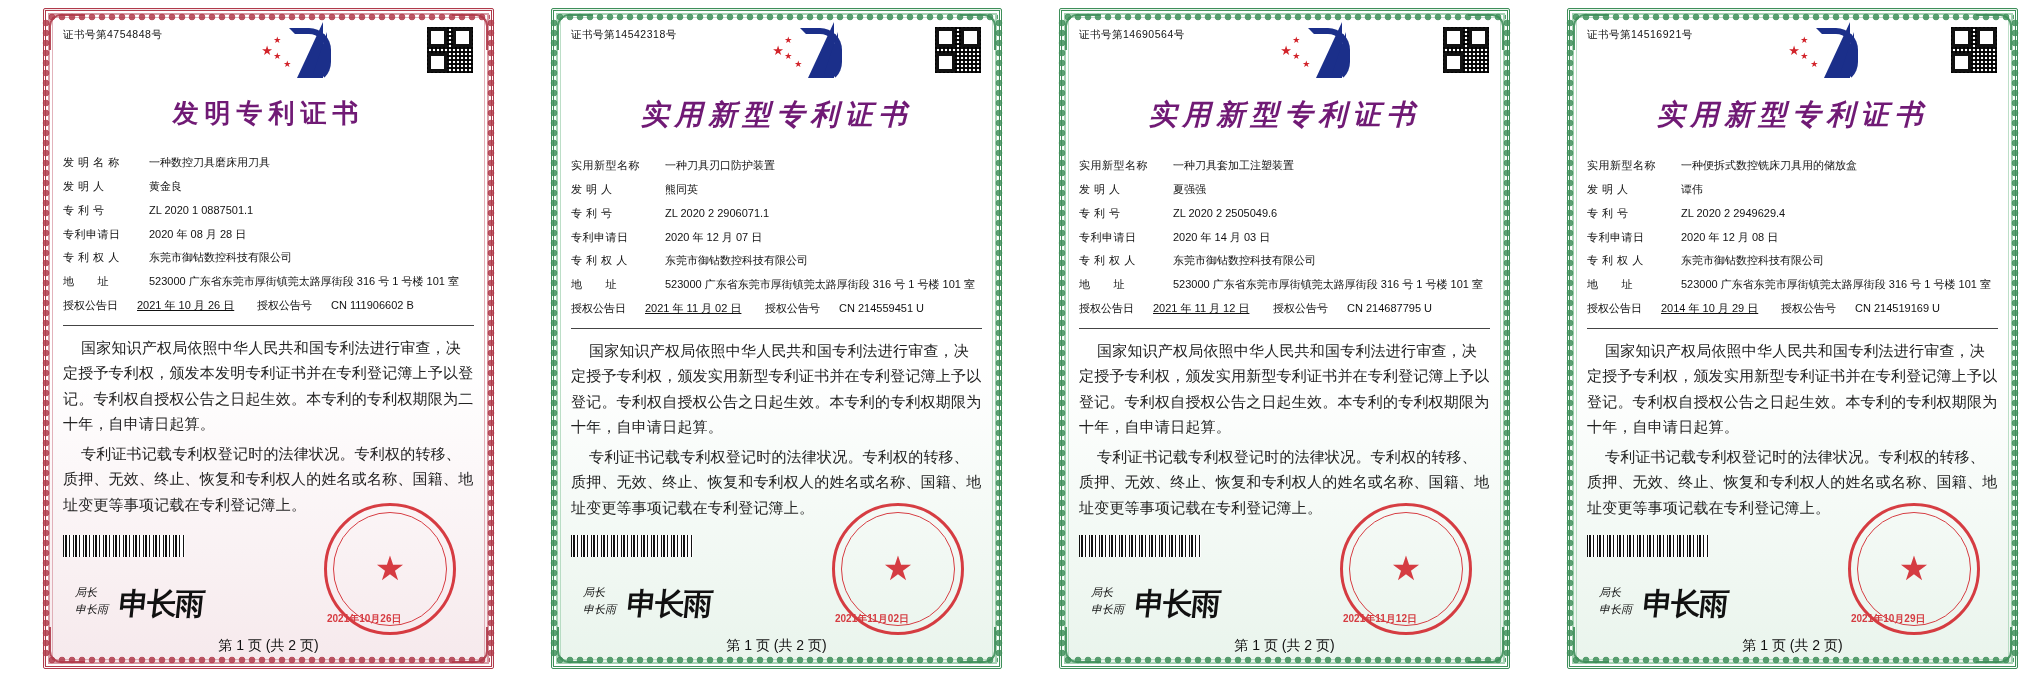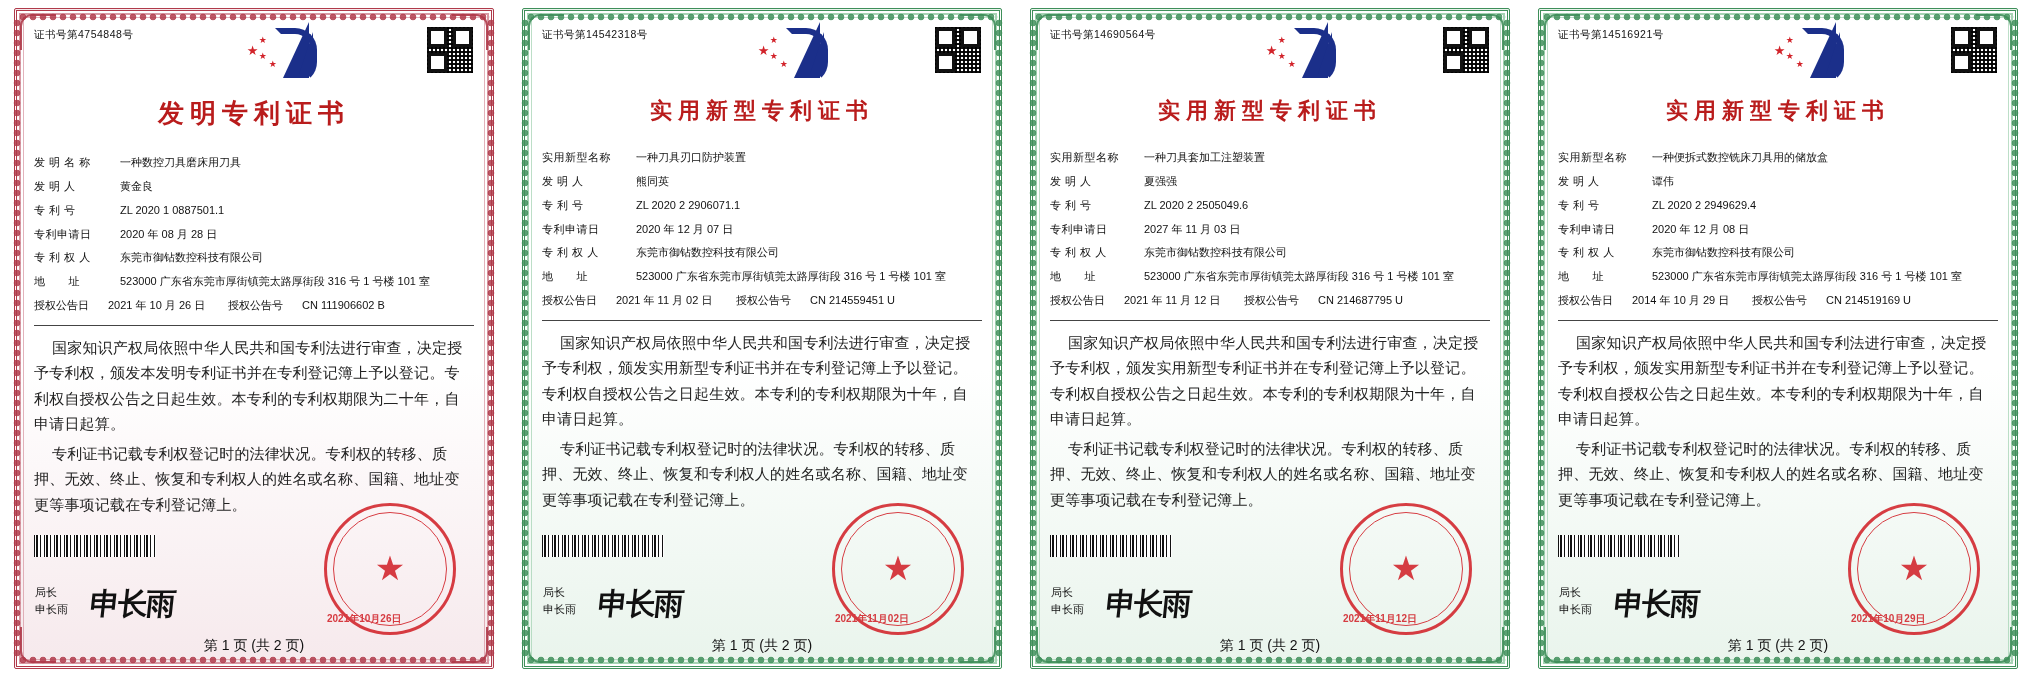--- a/index.html
+++ b/index.html
@@ -11,20 +11,21 @@
   .sheet{
     display:flex;
     width:2032px;height:677px;
     box-sizing:border-box;
   }
   .cert{
     position:relative;
     width:508px;height:677px;
     box-sizing:border-box;
     background:#ffffff;
+    margin-left:29px;
   }
   
   .frame{
     position:absolute;
     left:14px;top:8px;right:14px;bottom:8px;
     border:3px double var(--fc);
     border-radius:2px;
     box-shadow:inset 0 0 0 2px #ffffff, inset 0 0 0 4px var(--fc2);
     background:
       linear-gradient(180deg,#ffffff 0%,#ffffff 55%,var(--tint) 100%);
@@ -98,45 +99,45 @@
   .qr:before{left:1px;top:1px;}
   .qr:after{right:1px;top:1px;}
   .qr i{
     position:absolute;left:1px;bottom:1px;width:13px;height:13px;
     border:3px solid #111;background:#fff;display:block;
   }
   .title{
     text-align:center;
     font-family:"DejaVu Serif","Liberation Serif",serif;
     font-weight:bold;
-    color:#b91c1c;
+    color:#701a75;
     margin-top:6px;
     letter-spacing:6px;
   }
   .title.big{font-size:26px;}
-  .title.mid{font-size:22px;}
+  .title.mid{font-size:28px;font-style:italic;}
 
   .fields{
     margin-top:24px;
     font-size:11px;
     color:#111;
     line-height:1.35;
   }
   .row{
     display:flex;
     margin-bottom:9px;
     align-items:flex-start;
   }
   .lbl{
     width:86px;flex:0 0 86px;
     letter-spacing:.5px;
   }
   .lbl.wide{width:94px;flex:0 0 94px;}
   .val{flex:1;}
-  .row.dual .val{flex:0 0 120px;}
+  .row.dual .val{flex:0 0 120px;text-decoration:underline;}
   .row.dual .lbl2{width:74px;flex:0 0 74px;}
   .row.dual .val2{flex:1;}
 
   .divider{
     border-top:1px solid #444;
     margin:12px 0 9px 0;
   }
   .para{
     font-size:15px;
     line-height:1.7;
@@ -145,22 +146,22 @@
     margin-bottom:4px;
     letter-spacing:.2px;
   }
   .barcode{
     position:absolute;
     left:0;bottom:96px;
     width:122px;height:22px;
     background:repeating-linear-gradient(90deg,#111 0 1px,#fff 1px 2px,#111 2px 4px,#fff 4px 6px,#111 6px 7px,#fff 7px 10px);
   }
   .signblock{
-    position:absolute;left:1px;bottom:36px;
-    font-size:11px;color:#111;line-height:1.5;
+    position:absolute;left:12px;bottom:36px;
+    font-size:11px;color:#111;line-height:1.5;font-style:italic;
   }
   .sig{
     position:absolute;left:56px;bottom:28px;
     font-family:"DejaVu Serif","Liberation Serif",serif;
     font-size:30px;color:#111;
     font-weight:bold;
     transform:skewX(-6deg);
     letter-spacing:-2px;
   }
   .seal{
@@ -406,21 +407,21 @@
         <div class="row">
             <div class="lbl wide">发 明 人</div>
             <div class="val">夏强强</div>
           </div>
         <div class="row">
             <div class="lbl wide">专 利 号</div>
             <div class="val">ZL 2020 2 2505049.6</div>
           </div>
         <div class="row">
             <div class="lbl wide">专利申请日</div>
-            <div class="val">2027 年 11 月 03 日</div>
+            <div class="val">2020 年 14 月 03 日</div>
           </div>
         <div class="row">
             <div class="lbl wide">专 利 权 人</div>
             <div class="val">东莞市御钻数控科技有限公司</div>
           </div>
         <div class="row">
             <div class="lbl wide">地　　址</div>
             <div class="val">523000  广东省东莞市厚街镇莞太路厚街段 316 号 1 号楼 101 室</div>
           </div>
         <div class="row dual">

